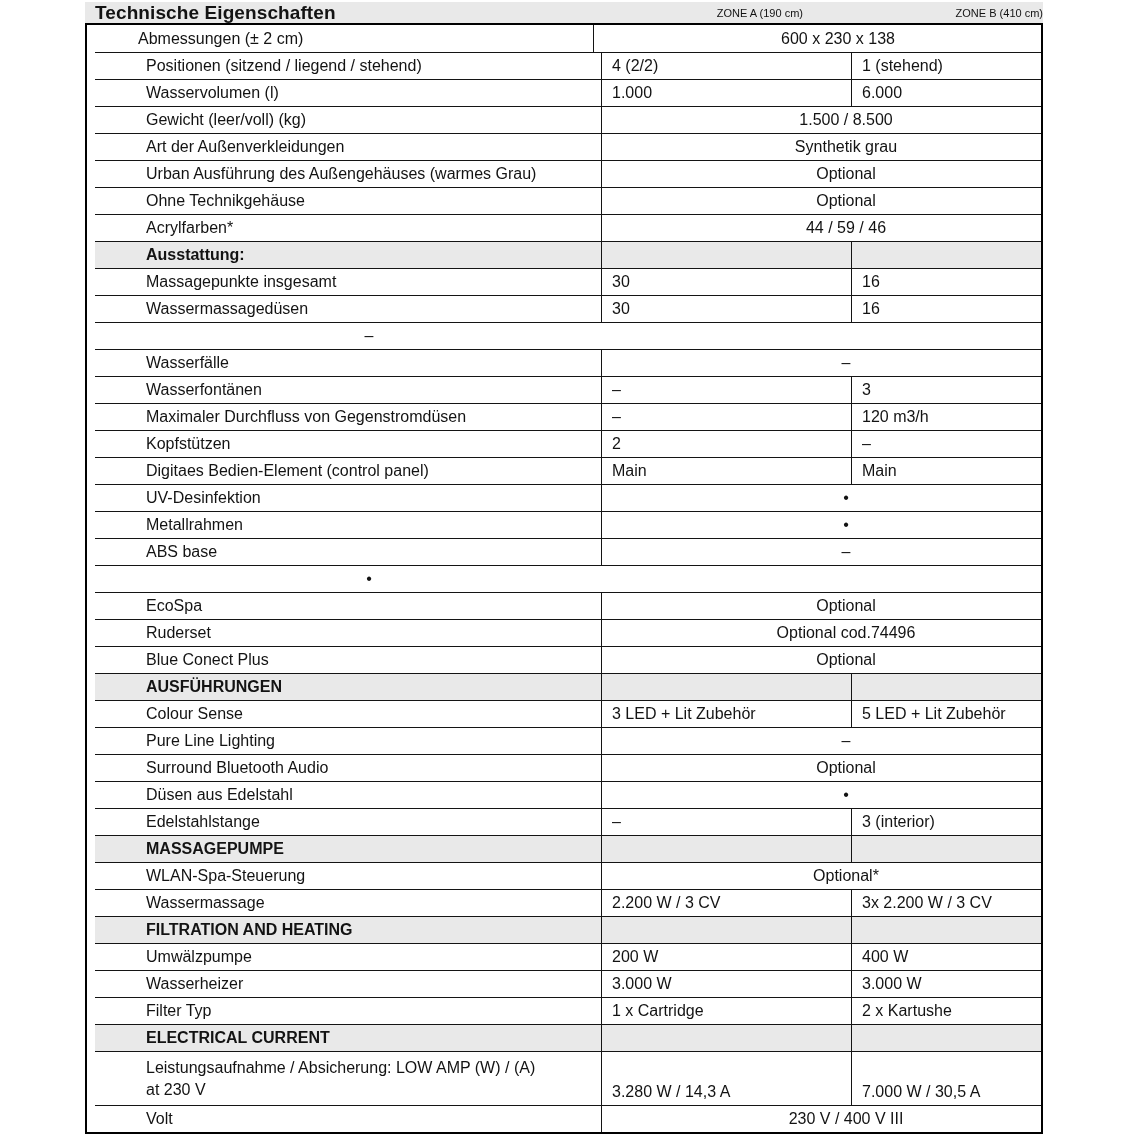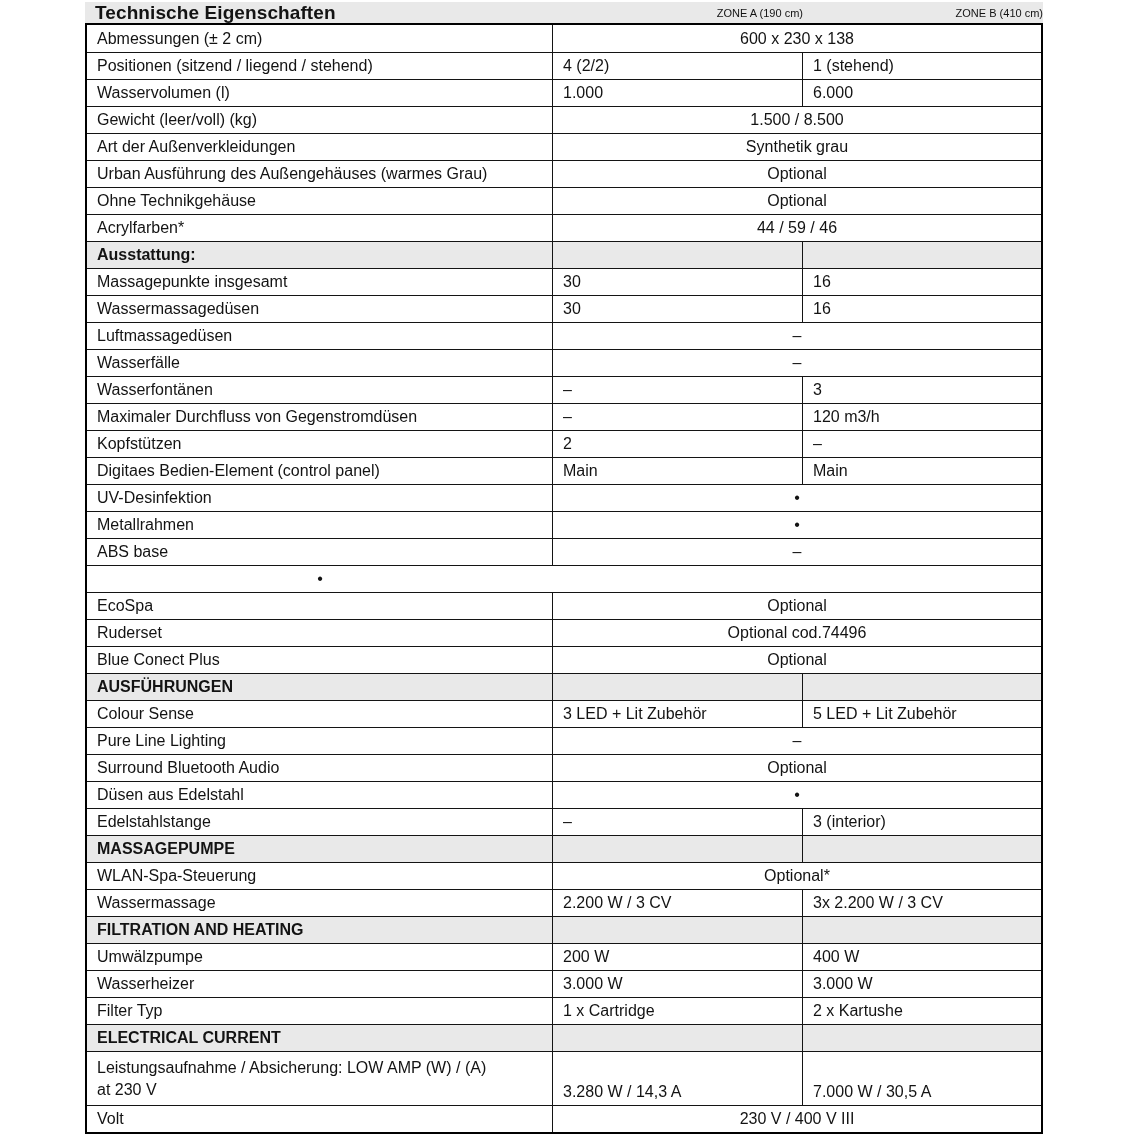--- a/index.html
+++ b/index.html
@@ -33,22 +33,22 @@
   .zone-head {
     font-size: 11px;
     text-align: right;
     white-space: nowrap;
   }
   
   .tbody {
     border: 2px solid #000;
     background: #fff;
   }
-  .row { display: grid; height: 27px; }
-  .row + .row { border-top: 1.5px solid #141414; }
+  .row { display: grid; height: 27px; padding-left: 41px; }
+  .row + .row { border-top: 1.5px solid #141414; margin-left: 8px; }
   .row.two, .row.section { grid-template-columns: 466px 250px 238px; }
   .row.span { grid-template-columns: 466px 488px; }
   .cell {
     display: flex;
     align-items: center;
     font-size: 16px;
     line-height: 1.2;
     overflow: hidden;
     white-space: nowrap;
   }
@@ -130,21 +130,20 @@
         <div class="cell label">Massagepunkte insgesamt</div>
         <div class="cell va">30</div>
         <div class="cell vb">16</div>
       </div>
       <div class="row two">
         <div class="cell label">Wassermassagedüsen</div>
         <div class="cell va">30</div>
         <div class="cell vb">16</div>
       </div>
       <div class="row span">
-        <div class="cell label">Luftmassagedüsen</div>
         <div class="cell merged">–</div>
       </div>
       <div class="row span">
         <div class="cell label">Wasserfälle</div>
         <div class="cell merged">–</div>
       </div>
       <div class="row two">
         <div class="cell label">Wasserfontänen</div>
         <div class="cell va">–</div>
         <div class="cell vb">3</div>

